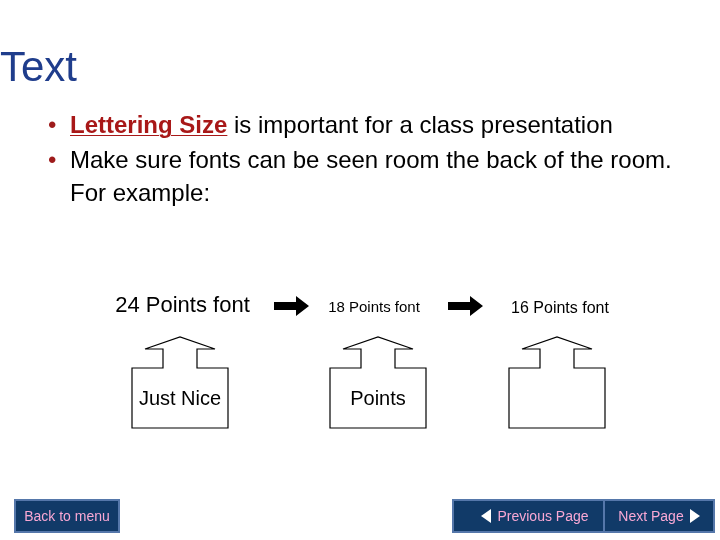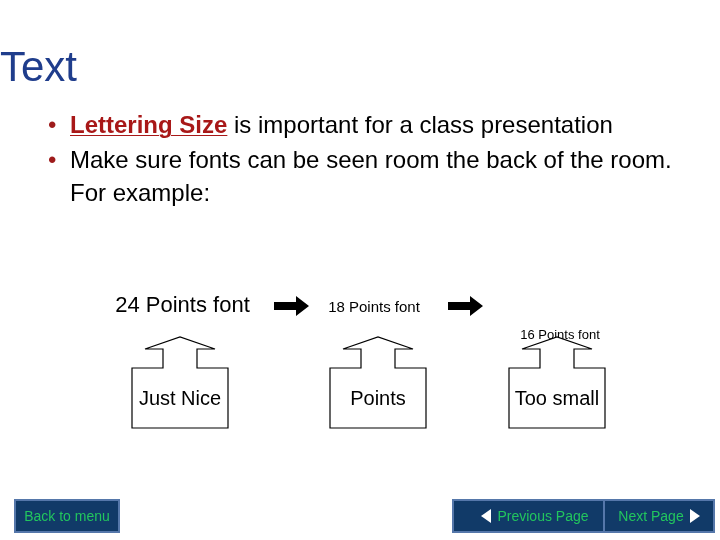--- a/index.html
+++ b/index.html
@@ -91,23 +91,22 @@
     width: 124px;
     top: 5px;
     font-size: 15px;
     font-weight: normal;
     line-height: 20px;
   }
   #sample-16 {
     left: 490px;
     width: 140px;
     top: 7px;
-    font-size: 13px;
+    font-size: 16px;
     line-height: 18px;
-    margin-top: 27px;
   }
   .flow-arrow {
     position: absolute;
     top: 3px;
     width: 36px;
     height: 22px;
   }
   #flow-arrow-1 { left: 274px; }
   #flow-arrow-2 { left: 448px; }
 
@@ -137,21 +136,21 @@
     font-size: 20px;
     line-height: 22px;
     color: #000000;
   }
 
   
   .nav-btn {
     position: absolute;
     background: #113A68;
     border: 2px solid #5577AA;
-    color: #22c55e;
+    color: #f9a8d4;
     font-size: 14px;
     line-height: 16px;
     display: flex;
     align-items: center;
     justify-content: center;
     gap: 6px;
     box-sizing: border-box;
     user-select: none;
   }
   #btn-back-to-menu {
@@ -239,21 +238,20 @@
   <svg viewBox="0 0 130 100">
     <path d="M17,33 L48,33 L48,14 L30,14 L65,2 L100,14 L82,14 L82,33 L113,33 L113,93 L17,93 Z" fill="#ffffff" stroke="#000000" stroke-width="1.2" stroke-linejoin="miter"></path>
   </svg>
   <div class="callout-label">Points</div>
 </div>
 
 <div class="callout" id="callout-3">
   <svg viewBox="0 0 130 100">
     <path d="M17,33 L48,33 L48,14 L30,14 L65,2 L100,14 L82,14 L82,33 L113,33 L113,93 L17,93 Z" fill="#ffffff" stroke="#000000" stroke-width="1.2" stroke-linejoin="miter"></path>
   </svg>
-  <div class="callout-label">Too small</div>
 </div>
 
 <div class="nav-btn" id="btn-back-to-menu">
   <span>Back to menu</span>
 </div>
 
 <div class="nav-btn" id="btn-previous-page">
   <span class="tri tri-left"></span>
   <span>Previous Page</span>
 </div>

